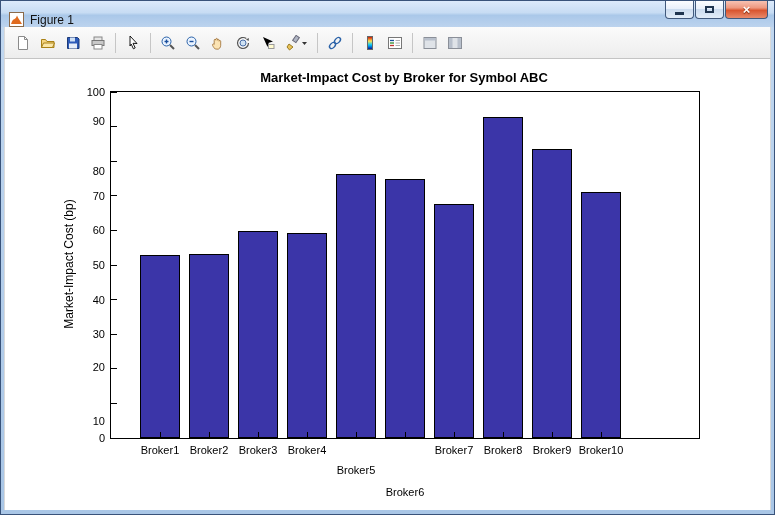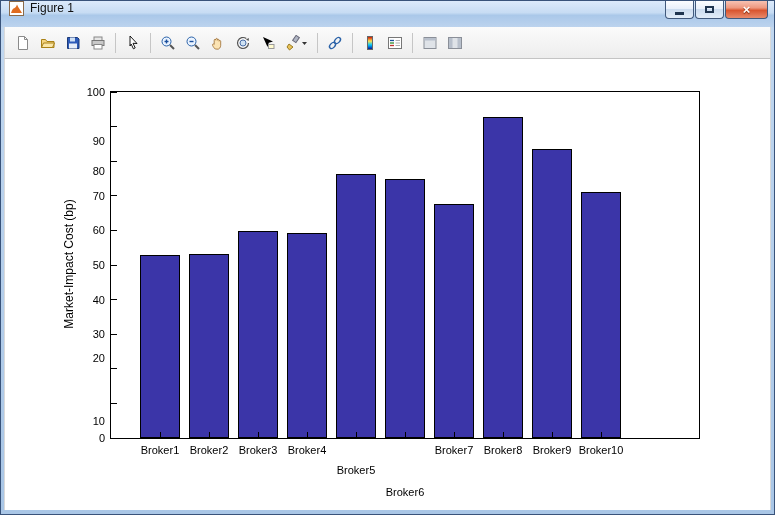--- a/index.html
+++ b/index.html
@@ -8,21 +8,21 @@
     border:1px solid #39537a;
     padding:0 3px 4px 3px;
     background:linear-gradient(#c2d8f0,#a9c6e6);
     display:flex;flex-direction:column;
     position:relative;
   }
   
   .titlebar{
     height:26px;margin:0 -3px;flex:0 0 26px;
     background:linear-gradient(#dceafb 0%,#c7dcf3 45%,#aac8e9 55%,#bcd3ee 100%);
-    display:flex;align-items:flex-start;gap:6px;padding-left:8px;
+    display:flex;align-items:flex-end;gap:6px;padding-left:8px;
     position:relative;
   }
   .fig-icon{width:15px;height:15px;display:inline-block;}
   .title-text{font-size:12px;color:#111;}
   .winbtns{position:absolute;top:0;right:6px;display:flex;}
   .winbtn{
     width:29px;height:18px;box-sizing:border-box;
     border:1px solid #41597c;border-top:none;
     border-radius:0 0 4px 4px;
     background:linear-gradient(#fcfdff 0%,#e9f0fa 45%,#ccdcef 50%,#e2edf9 100%);
@@ -223,42 +223,43 @@
     <button class="tb">
       <svg width="16" height="16" viewBox="0 0 16 16">
           <rect x="1.5" y="2.5" width="13" height="11" fill="#dfe3e8" stroke="#8a8f98"></rect>
           <rect x="2" y="3" width="3.5" height="10" fill="#b8c0cc"></rect>
           <rect x="10.5" y="3" width="3.5" height="10" fill="#b8c0cc"></rect>
         </svg>
     </button>
   </div>
 
   <div class="canvas">
+    <div class="chart-title">Market-Impact Cost by Broker for Symbol ABC</div>
     <div class="ylabel">Market-Impact Cost (bp)</div>
     <div class="axes">
         <div class="ytick" style="top: 345.5px;"></div>
         <div class="ytick-label" style="top: 340px;">0</div>
         <div class="ytick" style="top: 310.9px;"></div>
         <div class="ytick-label" style="top: 323px;">10</div>
         <div class="ytick" style="top: 276.3px;"></div>
-        <div class="ytick-label" style="top: 260px;">20</div>
+        <div class="ytick-label" style="top: 269px;">20</div>
         <div class="ytick" style="top: 241.7px;"></div>
         <div class="ytick-label" style="top: 236.2px;">30</div>
         <div class="ytick" style="top: 207.1px;"></div>
         <div class="ytick-label" style="top: 201.6px;">40</div>
         <div class="ytick" style="top: 172.5px;"></div>
         <div class="ytick-label" style="top: 167px;">50</div>
         <div class="ytick" style="top: 137.9px;"></div>
         <div class="ytick-label" style="top: 132.4px;">60</div>
         <div class="ytick" style="top: 103.3px;"></div>
         <div class="ytick-label" style="top: 97.8px;">70</div>
         <div class="ytick" style="top: 68.7px;"></div>
         <div class="ytick-label" style="top: 63.2px; margin-top: 10px;">80</div>
         <div class="ytick" style="top: 34.1px;"></div>
-        <div class="ytick-label" style="top: 43px;">90</div>
+        <div class="ytick-label" style="top: 23px;">90</div>
         <div class="ytick" style="top: -0.5px;"></div>
         <div class="ytick-label" style="top: -6px;">100</div>
         <div class="bar" style="left: 29.4px; width: 39.2px; top: 163.312px; height: 182.688px; background: rgb(59, 53, 168); border-color: rgb(0, 0, 0);"></div>
         <div class="xtick" style="left: 49px;"></div>
         <div class="xtick-label" style="left: 14px; top: 352px;">Broker1</div>
         <div class="bar" style="left: 78.4px; width: 39.2px; top: 161.928px; height: 184.072px; background: rgb(59, 53, 168); border-color: rgb(0, 0, 0);"></div>
         <div class="xtick" style="left: 98px;"></div>
         <div class="xtick-label" style="left: 63px; top: 352px;">Broker2</div>
         <div class="bar" style="left: 127.4px; width: 39.2px; top: 139.438px; height: 206.562px; background: rgb(59, 53, 168); border-color: rgb(0, 0, 0);"></div>
         <div class="xtick" style="left: 147px;"></div>

